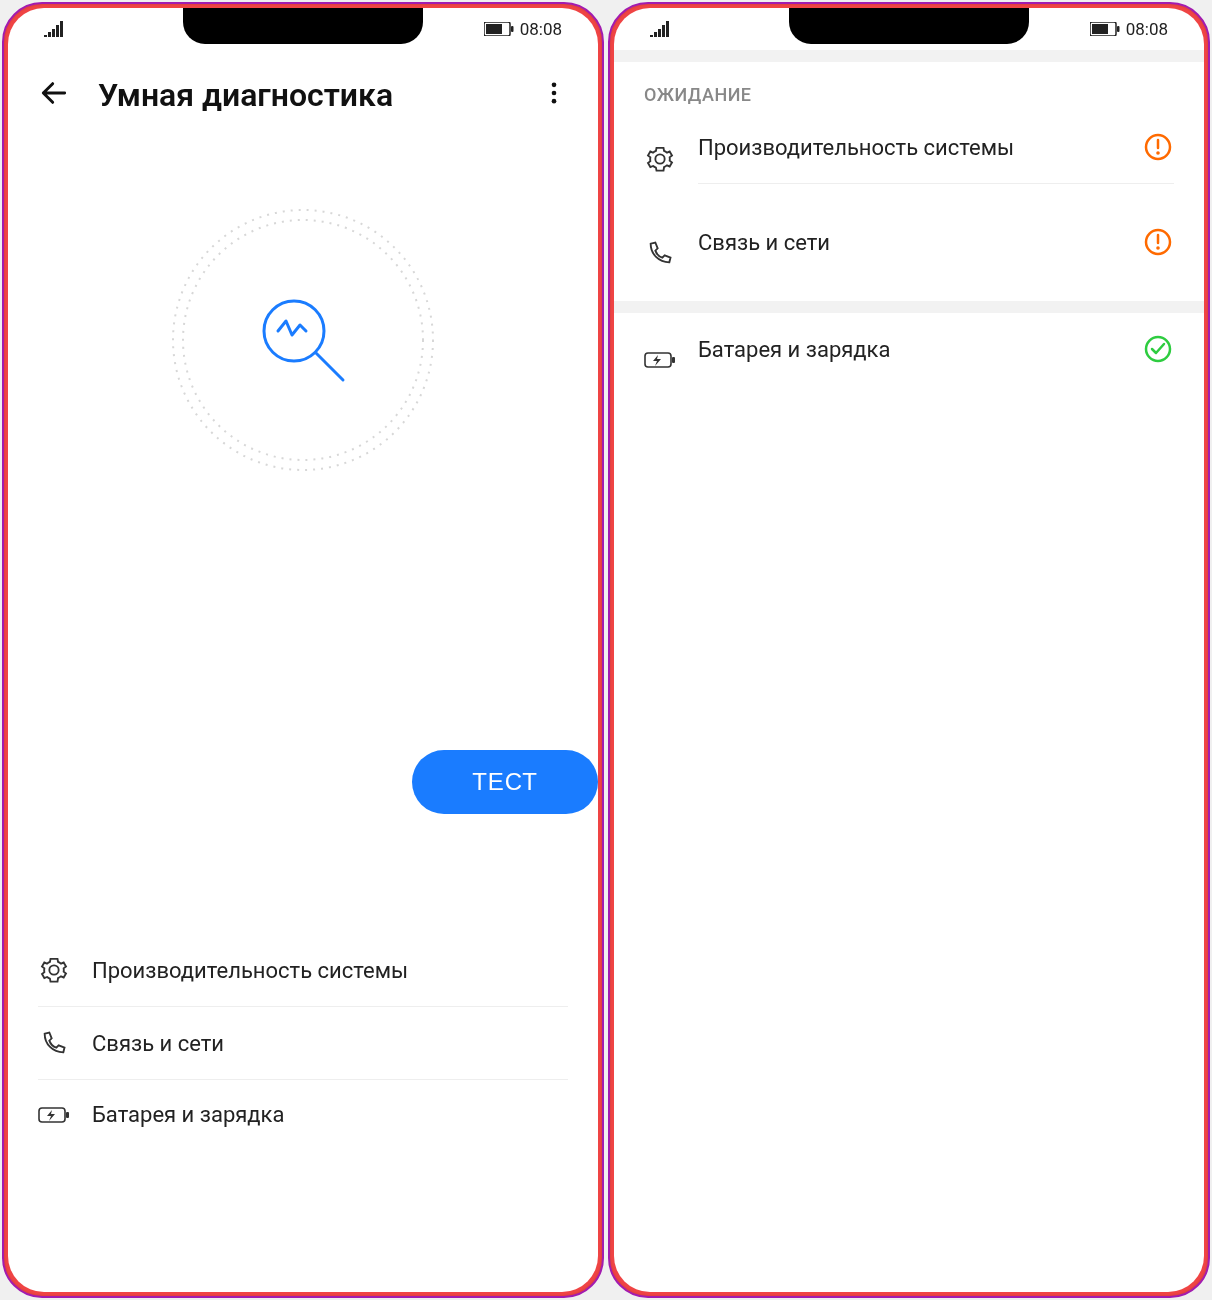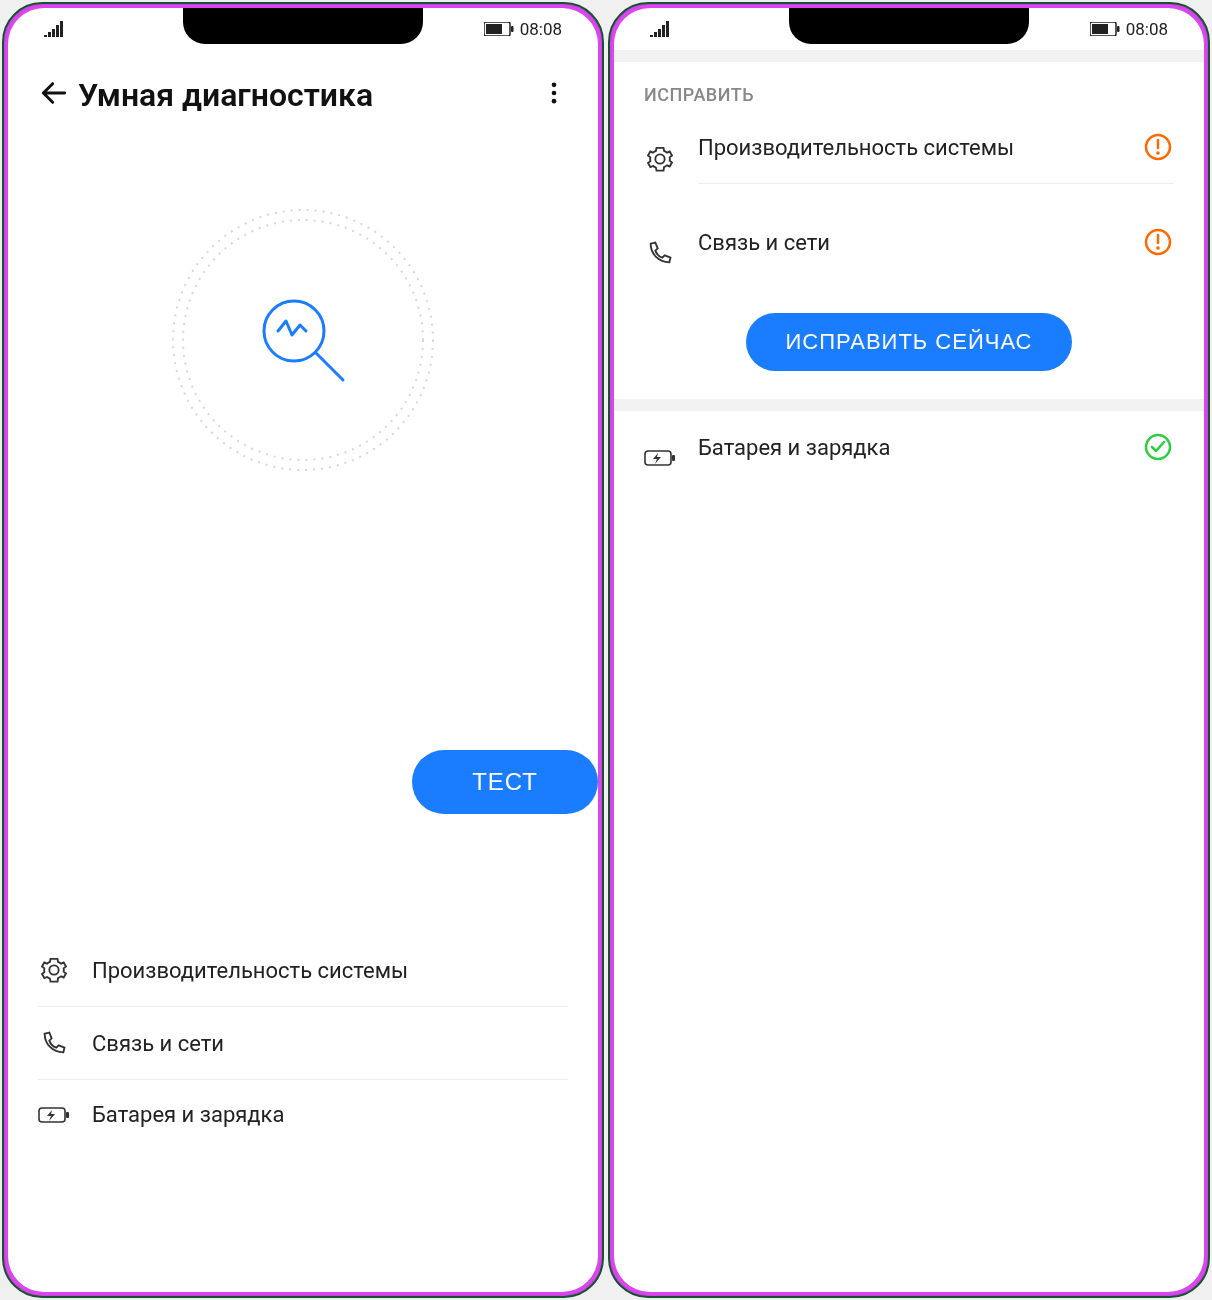--- a/index.html
+++ b/index.html
@@ -7,23 +7,23 @@
   body {
     font-family: -apple-system, BlinkMacSystemFont, "Segoe UI", Roboto, Arial, sans-serif;
     background: #f0f0f0;
     display: flex;
     gap: 4px;
     padding: 2px;
   }
   .phone {
     width: 602px;
     height: 1296px;
-    background: #d946ef;
+    background: #ef4444;
     border-radius: 40px;
-    border: 2px solid #14532d;
+    border: 2px solid #a21caf;
     overflow: hidden;
     position: relative;
     box-shadow: inset 0 0 2px rgba(0,0,0,.2);
   }
   .phone-inner {
     position: absolute;
     inset: 4px;
     background: #fff;
     border-radius: 36px;
     overflow: hidden;
@@ -52,21 +52,21 @@
     border-bottom-left-radius: 22px;
     border-bottom-right-radius: 22px;
   }
   .sb-left, .sb-right { display: flex; align-items: center; gap: 6px; }
   .sb-right { font-weight: 400; }
   
   .header {
     display: flex;
     align-items: center;
     padding: 26px 30px 18px 30px;
-    gap: 8px;
+    gap: 28px;
   }
   .header-title {
     font-size: 32px;
     font-weight: 600;
     color: #111;
     flex: 1;
   }
   .icon-btn { cursor: pointer; }
   
   .content { flex: 1; overflow: hidden; display: flex; flex-direction: column; }
@@ -255,21 +255,21 @@
           </svg>
         <span>08:08</span>
       </div>
     </div>
 
 
     <div class="content">
 
       <div class="section-divider"></div>
 
-      <div class="section-title">ИСПРАВИТЬ</div>
+      <div class="section-title">ОЖИДАНИЕ</div>
       <div class="section-list">
         <div class="row">
           <span class="li-icon">
             <svg width="28" height="28" viewBox="0 0 24 24">
                 <path fill="none" stroke="#333" stroke-width="1.6" d="M12 8a4 4 0 100 8 4 4 0 000-8zm8.4 4a8.4 8.4 0 01-.12 1.4l2 1.56-2 3.46-2.36-.95a8.4 8.4 0 01-2.42 1.4L15 22h-6l-.5-2.63a8.4 8.4 0 01-2.42-1.4l-2.36.95-2-3.46 2-1.56A8.4 8.4 0 013.6 12c0-.48.04-.95.12-1.4l-2-1.56 2-3.46 2.36.95A8.4 8.4 0 018.5 5.13L9 2.5h6l.5 2.63a8.4 8.4 0 012.42 1.4l2.36-.95 2 3.46-2 1.56c.08.45.12.92.12 1.4z"></path>
               </svg>
           </span>
           <div class="row-inner">
             <span class="row-label">Производительность системы</span>
             <span class="status-icon">
@@ -292,23 +292,20 @@
             <span class="status-icon">
               <svg width="28" height="28" viewBox="0 0 28 28">
                   <circle cx="14" cy="14" r="12" fill="none" stroke="#ff6a00" stroke-width="2.5"></circle>
                   <line x1="14" y1="7" x2="14" y2="15" stroke="#ff6a00" stroke-width="2.5" stroke-linecap="round"></line>
                   <circle cx="14" cy="20" r="1.8" fill="#ff6a00"></circle>
                 </svg>
             </span>
           </div>
         </div>
       </div>
-      <div class="fix-btn-wrap">
-        <button class="pill-btn" style="padding:16px 40px; font-size:22px;">ИСПРАВИТЬ СЕЙЧАС</button>
-      </div>
 
       <div class="section-divider"></div>
 
       <div class="section-list">
         <div class="row">
           <span class="li-icon">
             <svg width="32" height="20" viewBox="0 0 32 20">
                 <rect x="1" y="3" width="26" height="14" rx="3" fill="none" stroke="#333" stroke-width="1.6"></rect>
                 <rect x="28" y="7" width="3" height="6" rx="1" fill="#333"></rect>
                 <path d="M14 5l-5 6h4l-2 5 6-7h-4z" fill="#333"></path>

